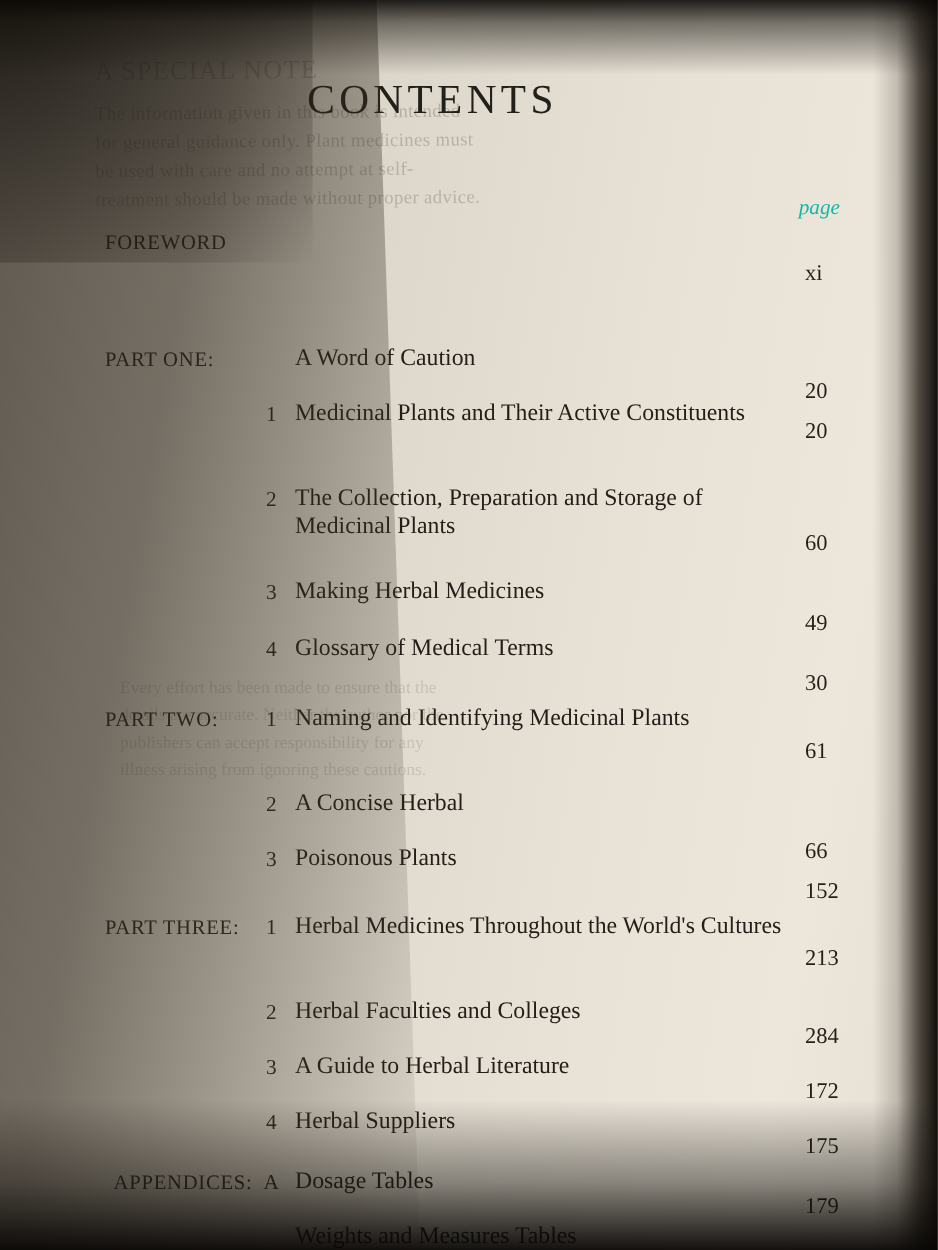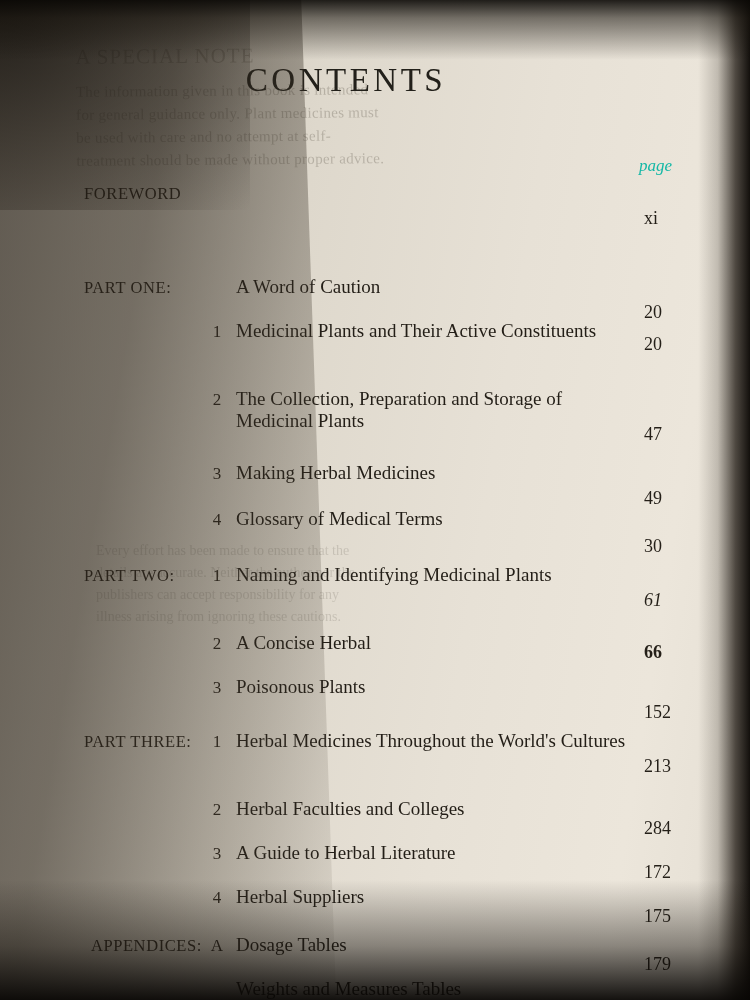--- a/index.html
+++ b/index.html
@@ -219,45 +219,45 @@
         <div class="row">
           <div class="sect" style="top: 104px;"></div>
           <div class="num" style="top: 104px;">1</div>
           <div class="title" style="top: 102px;">Medicinal Plants and Their Active Constituents</div>
           <div class="pg" style="top: 116px;">20</div>
         </div>
         <div class="row">
           <div class="sect" style="top: 152px;"></div>
           <div class="num" style="top: 152px;">2</div>
           <div class="title" style="top: 150px;">The Collection, Preparation and Storage of Medicinal Plants</div>
-          <div class="pg" style="top: 186px;">47</div>
+          <div class="pg" style="top: 186px;">60</div>
         </div>
         <div class="row">
           <div class="sect" style="top: 206px;"></div>
           <div class="num" style="top: 206px;">3</div>
           <div class="title" style="top: 204px;">Making Herbal Medicines</div>
           <div class="pg" style="top: 230px;">49</div>
         </div>
         <div class="row">
           <div class="sect" style="top: 232px;"></div>
           <div class="num" style="top: 232px;">4</div>
           <div class="title" style="top: 230px;">Glossary of Medical Terms</div>
           <div class="pg" style="top: 258px;">30</div>
         </div>
         <div class="row">
           <div class="sect" style="top: 268px;">PART TWO:</div>
           <div class="num" style="top: 268px;">1</div>
           <div class="title" style="top: 266px;">Naming and Identifying Medicinal Plants</div>
-          <div class="pg" style="top: 292px; font-style: italic;">61</div>
+          <div class="pg" style="top: 292px;">61</div>
         </div>
         <div class="row">
           <div class="sect" style="top: 316px;"></div>
           <div class="num" style="top: 316px;">2</div>
           <div class="title" style="top: 314px;">A Concise Herbal</div>
-          <div class="pg" style="top: 324px; font-weight: bold;">66</div>
+          <div class="pg" style="top: 352px;">66</div>
         </div>
         <div class="row">
           <div class="sect" style="top: 340px;"></div>
           <div class="num" style="top: 340px;">3</div>
           <div class="title" style="top: 338px;">Poisonous Plants</div>
           <div class="pg" style="top: 364px;">152</div>
         </div>
         <div class="row">
           <div class="sect" style="top: 374px;">PART THREE:</div>
           <div class="num" style="top: 374px;">1</div>

